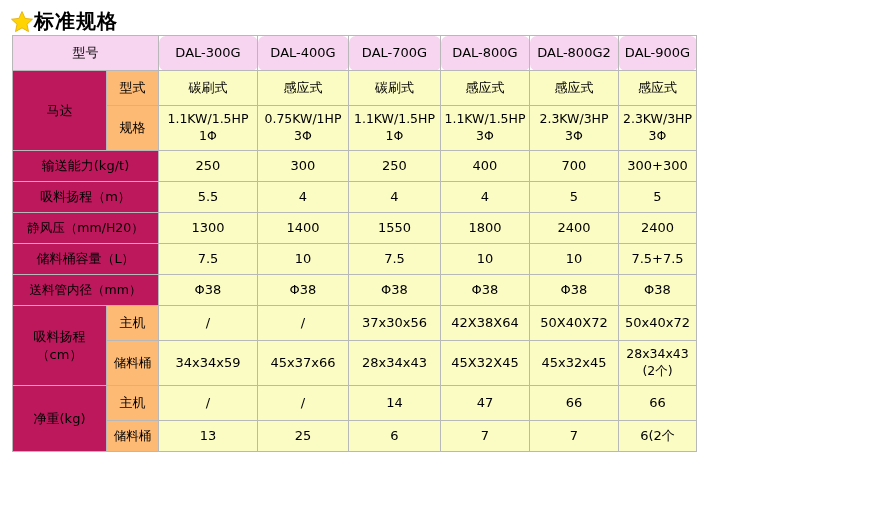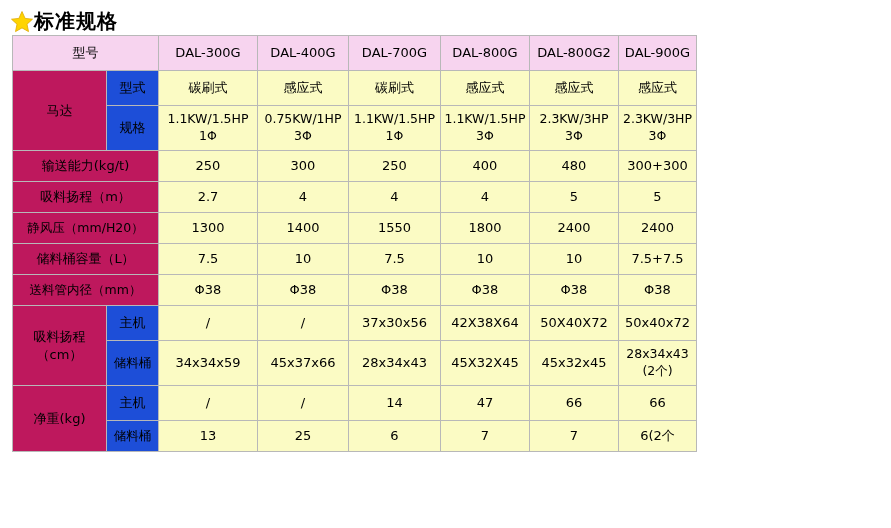--- a/index.html
+++ b/index.html
@@ -65,26 +65,27 @@
   col.c5 { width: 89px; }
   col.c6 { width: 89px; }
   col.c7 { width: 78px; }
 
   .hdr-label {
     background: #f7d4ef;
     font-weight: normal;
   }
   .hdr-model {
     background: #f7d4ef;
+    border-radius: 7px;
   }
   .rowlabel {
     background: #be185d;
   }
   .sublabel {
-    background: #1d4ed8;
+    background: #fdba74;
   }
   .cell {
     background: #fbfbc4;
   }
   .h26 { height: 26px; }
   .h30 { height: 30px; }
   .h40 { height: 40px; }
   .small { font-size: 12.5px; }
 </style>
 </head>
@@ -151,27 +152,27 @@
         <td class="cell h40 small" style="white-space:pre-line">2.3KW/3HP
 3Φ</td>
       </tr>
 
       <tr>
         <td class="rowlabel h26" colspan="2">输送能力(kg/t)</td>
         <td class="cell h26">250</td>
         <td class="cell h26">300</td>
         <td class="cell h26">250</td>
         <td class="cell h26">400</td>
-        <td class="cell h26">480</td>
+        <td class="cell h26">700</td>
         <td class="cell h26">300+300</td>
       </tr>
 
       <tr>
         <td class="rowlabel h26" colspan="2">吸料扬程（m）</td>
-        <td class="cell h26">2.7</td>
+        <td class="cell h26">5.5</td>
         <td class="cell h26">4</td>
         <td class="cell h26">4</td>
         <td class="cell h26">4</td>
         <td class="cell h26">5</td>
         <td class="cell h26">5</td>
       </tr>
 
       <tr>
         <td class="rowlabel h26 small" colspan="2">静风压（mm/H20）</td>
         <td class="cell h26">1300</td>

